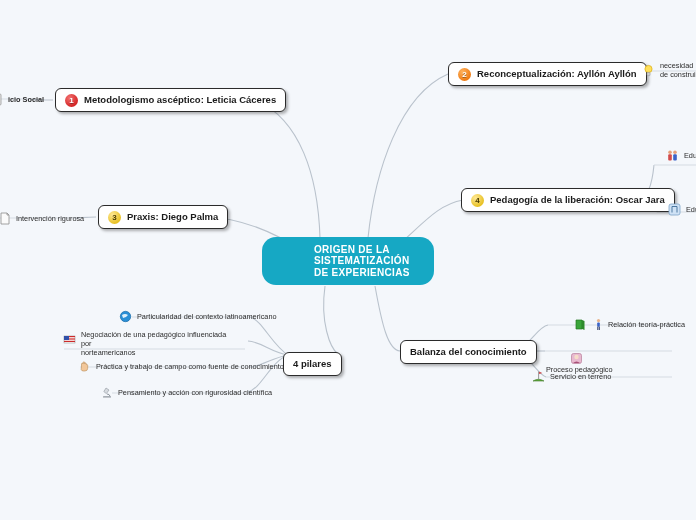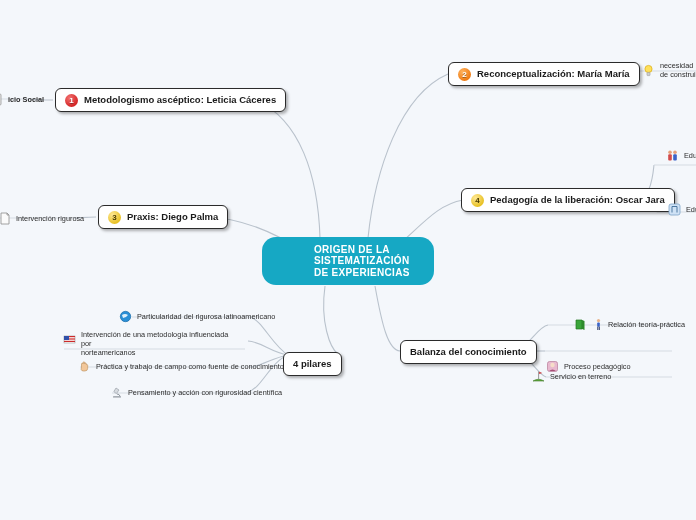--- a/index.html
+++ b/index.html
@@ -163,21 +163,21 @@
     <span>DE EXPERIENCIAS</span>
   </div>
 
   <div class="node" style="left:55px; top:88px;">
     <span class="badge red">1</span>
     <span class="label">Metodologismo ascéptico: Leticia Cáceres</span>
   </div>
 
   <div class="node" style="left:448px; top:62px;">
     <span class="badge orange">2</span>
-    <span class="label">Reconceptualización: María María</span>
+    <span class="label">Reconceptualización: Ayllón Ayllón</span>
   </div>
 
   <div class="node" style="left:98px; top:205px;">
     <span class="badge yellow">3</span>
     <span class="label">Praxis: Diego Palma</span>
   </div>
 
   <div class="node" style="left:461px; top:188px;">
     <span class="badge yellow">4</span>
     <span class="label">Pedagogía de la liberación: Oscar Jara</span>
@@ -245,49 +245,49 @@
     <span class="ltext">Edu</span>
   </div>
 
   <div class="leaf" style="left:119px; top:310px;">
     <span class="ico">
       <svg width="13" height="13" viewBox="0 0 13 13">
         <circle cx="6.5" cy="6.5" r="5.2" fill="#2a8fd6" stroke="#1b6ca8" stroke-width="0.7"></circle>
         <path d="M3 5 q3 -2 6 0 q-2 3 -5 3 z" fill="#dff0fb"></path>
       </svg>
     </span>
-    <span class="ltext">Particularidad del rigurosa latinoamericano</span>
+    <span class="ltext">Particularidad del contexto latinoamericano</span>
   </div>
 
   <div class="leaf" style="left:63px; top:331px; align-items:flex-start;">
     <span class="ico" style="margin-top:2px;">
       <svg width="13" height="13" viewBox="0 0 13 13">
         <rect x="1" y="3" width="11" height="7" fill="#ffffff" stroke="#888" stroke-width="0.5"></rect>
         <rect x="1" y="3" width="11" height="1.2" fill="#cc2b2b"></rect>
         <rect x="1" y="5.4" width="11" height="1.2" fill="#cc2b2b"></rect>
         <rect x="1" y="7.8" width="11" height="1.2" fill="#cc2b2b"></rect>
         <rect x="1" y="3" width="5" height="4" fill="#2f4fa8"></rect>
       </svg>
     </span>
     <span style="line-height:8.5px; width:152px; white-space:normal;">
-      <span class="ltext" style="display:block;">Intervención de una metodología influenciada por</span>
+      <span class="ltext" style="display:block;">Negociación de una pedagógico influenciada por</span>
       <span class="ltext" style="display:block;">norteamericanos</span>
     </span>
   </div>
 
   <div class="leaf" style="left:78px; top:360px;">
     <span class="ico">
       <svg width="13" height="13" viewBox="0 0 13 13">
         <path d="M3.5 7 v-3 a0.8 0.8 0 0 1 1.6 0 v-1.4 a0.8 0.8 0 0 1 1.6 0 v1.2 a0.8 0.8 0 0 1 1.6 0 v1 a0.8 0.8 0 0 1 1.4 0.5 v3 a2.8 2.8 0 0 1 -2.8 2.7 h-1.6 a2.4 2.4 0 0 1 -2.2 -1.6 z" fill="#f2c79a" stroke="#b98c56" stroke-width="0.6"></path>
       </svg>
     </span>
     <span class="ltext">Práctica y trabajo de campo como fuente de conocimiento</span>
   </div>
 
-  <div class="leaf" style="left:110px; top:386px;">
+  <div class="leaf" style="left:100px; top:386px;">
     <span class="ico">
       <svg width="13" height="13" viewBox="0 0 13 13">
         <path d="M6 2 l3 2 l-2.6 3.6 l-2.6 -2 z" fill="#d7dbe0" stroke="#8f969e" stroke-width="0.6"></path>
         <rect x="3" y="10.2" width="8" height="1.4" rx="0.6" fill="#8f969e"></rect>
         <path d="M7 8 q2.5 0 3 2.2" fill="none" stroke="#8f969e" stroke-width="1"></path>
       </svg>
     </span>
     <span class="ltext">Pensamiento y acción con rigurosidad científica</span>
   </div>
 
@@ -302,21 +302,21 @@
       <svg width="13" height="13" viewBox="0 0 13 13">
         <circle cx="6.5" cy="2.6" r="1.6" fill="#e8b48c"></circle>
         <rect x="5.2" y="4.4" width="2.6" height="4.4" rx="0.8" fill="#3a63c8"></rect>
         <rect x="5.3" y="8.6" width="1" height="3.4" fill="#2b3a66"></rect>
         <rect x="6.8" y="8.6" width="1" height="3.4" fill="#2b3a66"></rect>
       </svg>
     </span>
     <span class="ltext">Relación teoría-práctica</span>
   </div>
 
-  <div class="leaf" style="left:546px; top:360px;">
+  <div class="leaf" style="left:546px; top:352px;flex-direction:column;">
     <span class="ico">
       <svg width="13" height="13" viewBox="0 0 13 13">
         <rect x="1.5" y="1.5" width="10" height="10" rx="2" fill="#e8b9cf" stroke="#b77c99" stroke-width="0.7"></rect>
         <circle cx="6.5" cy="5" r="2.2" fill="#f6ddc8"></circle>
         <path d="M3 11 q3.5 -3 7 0 z" fill="#a84f77"></path>
       </svg>
     </span>
     <span class="ltext">Proceso pedagógico</span>
   </div>
 

